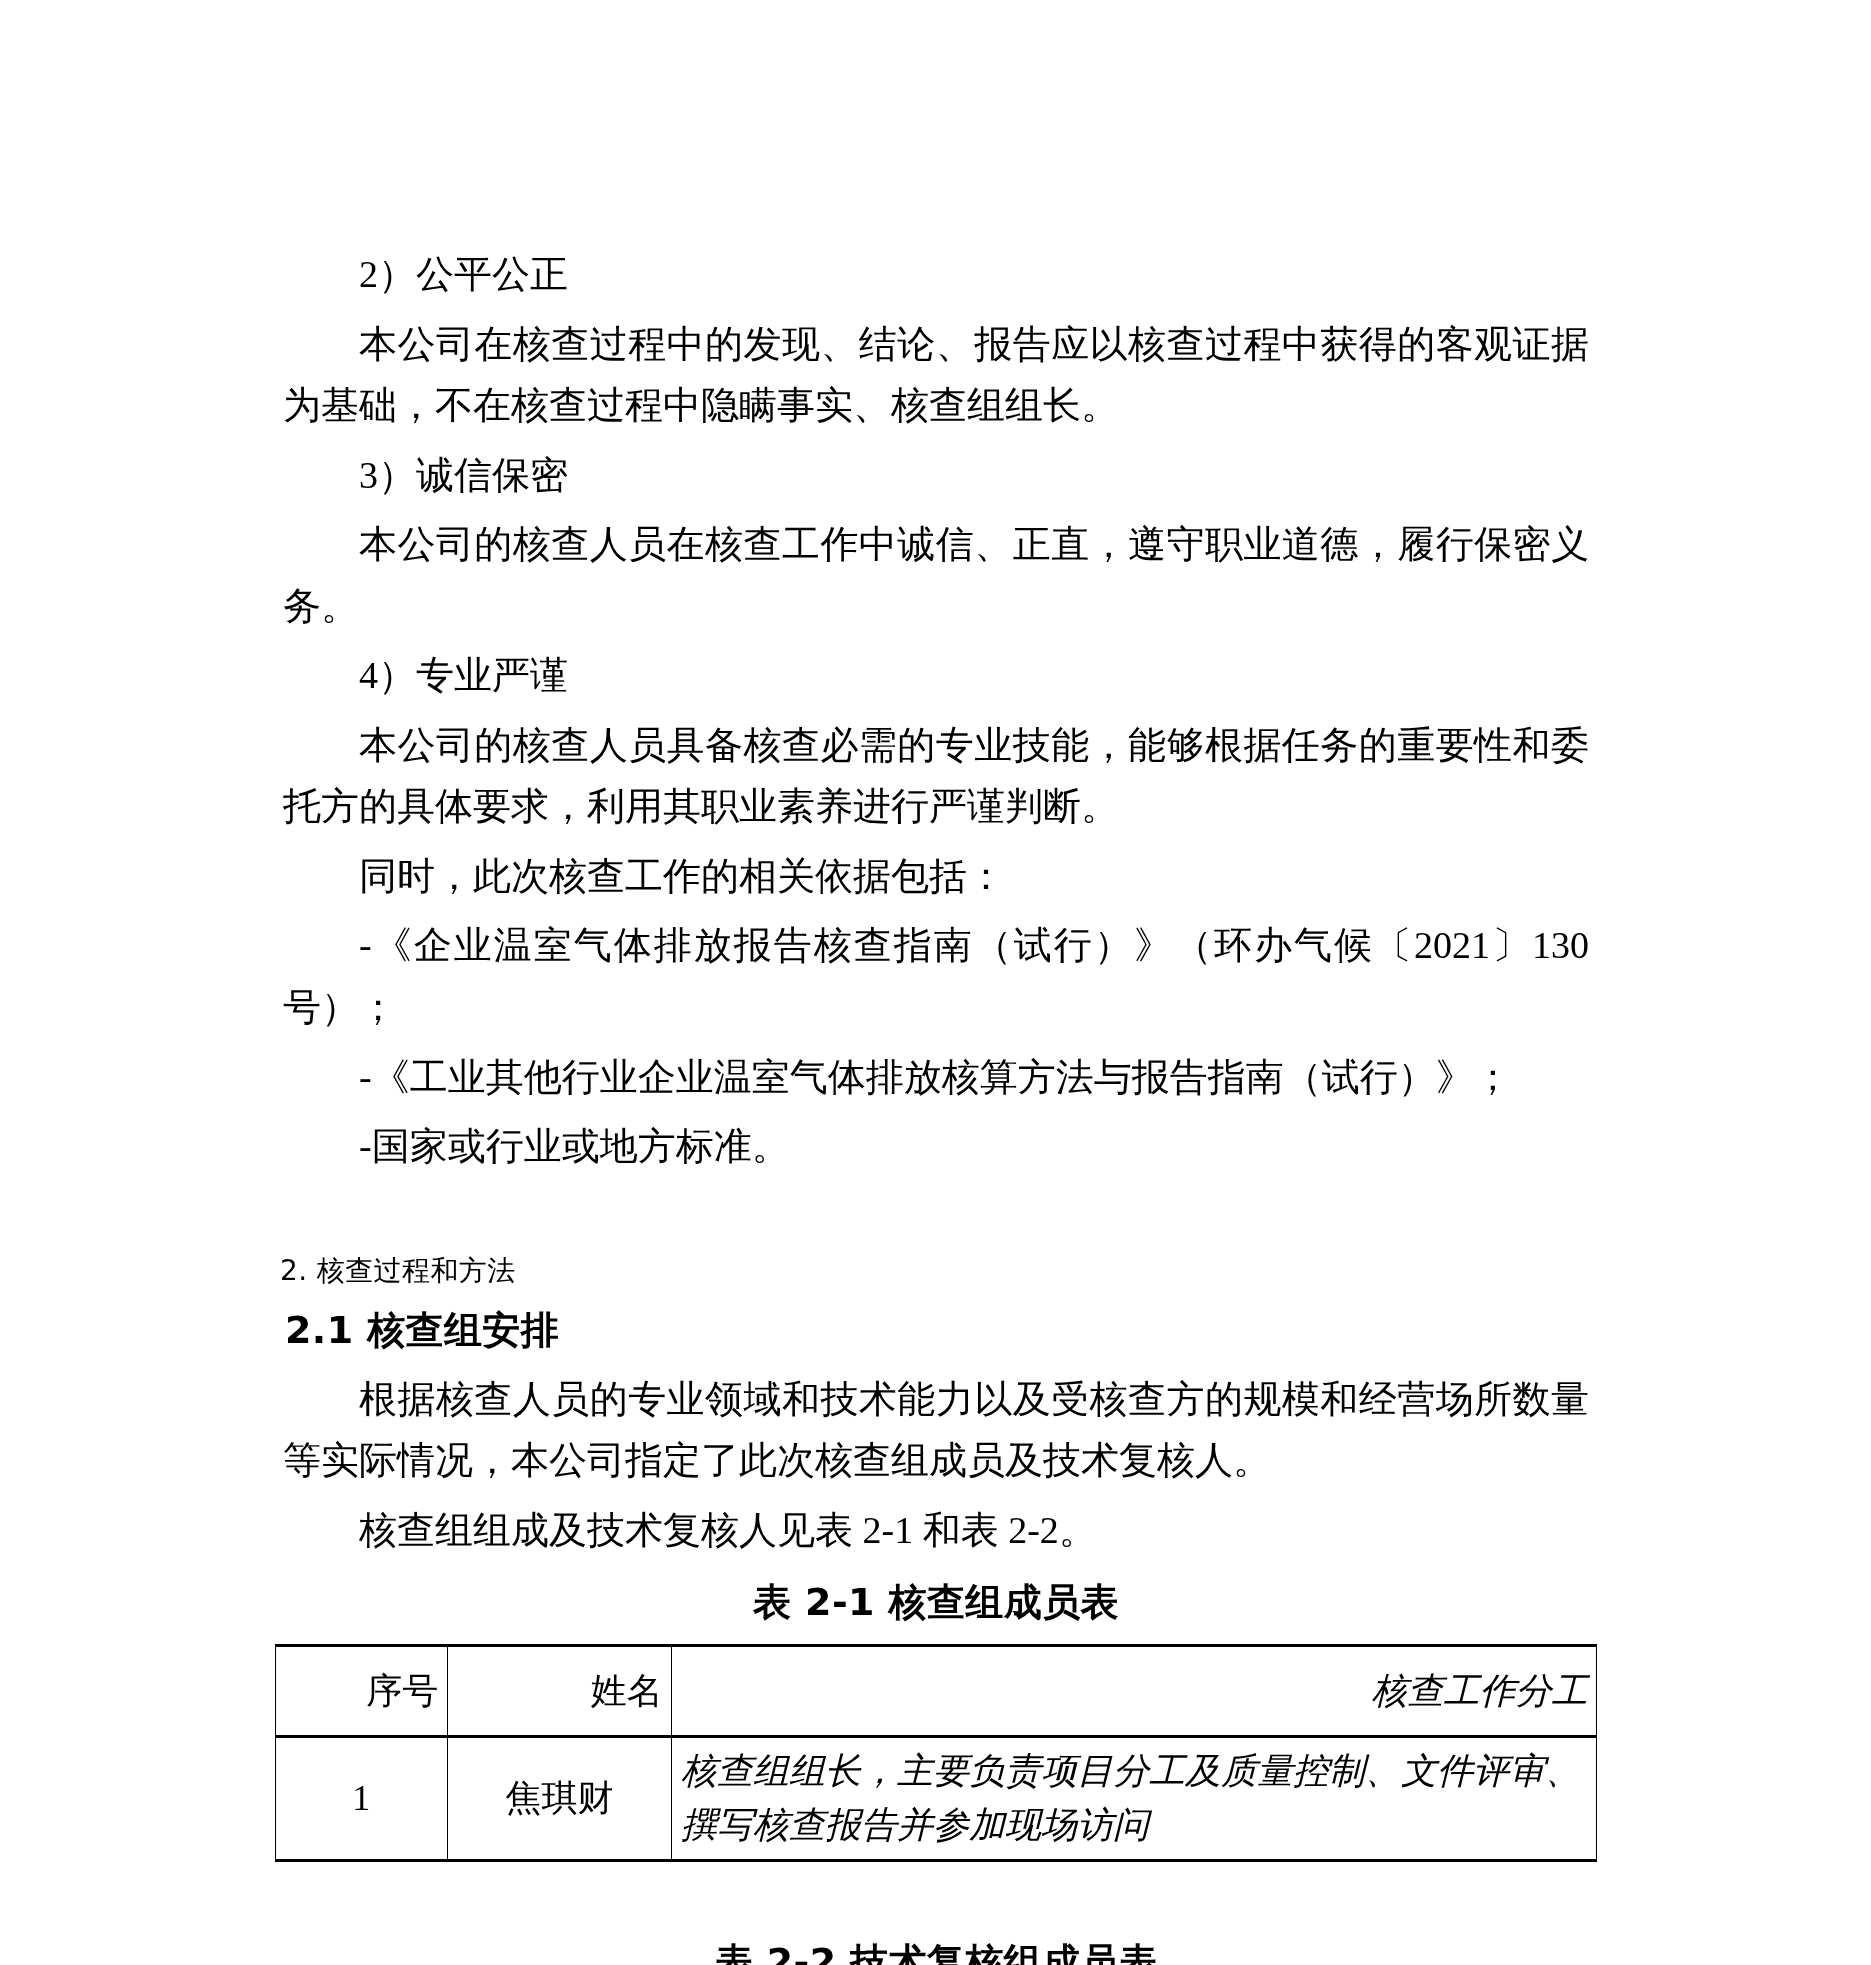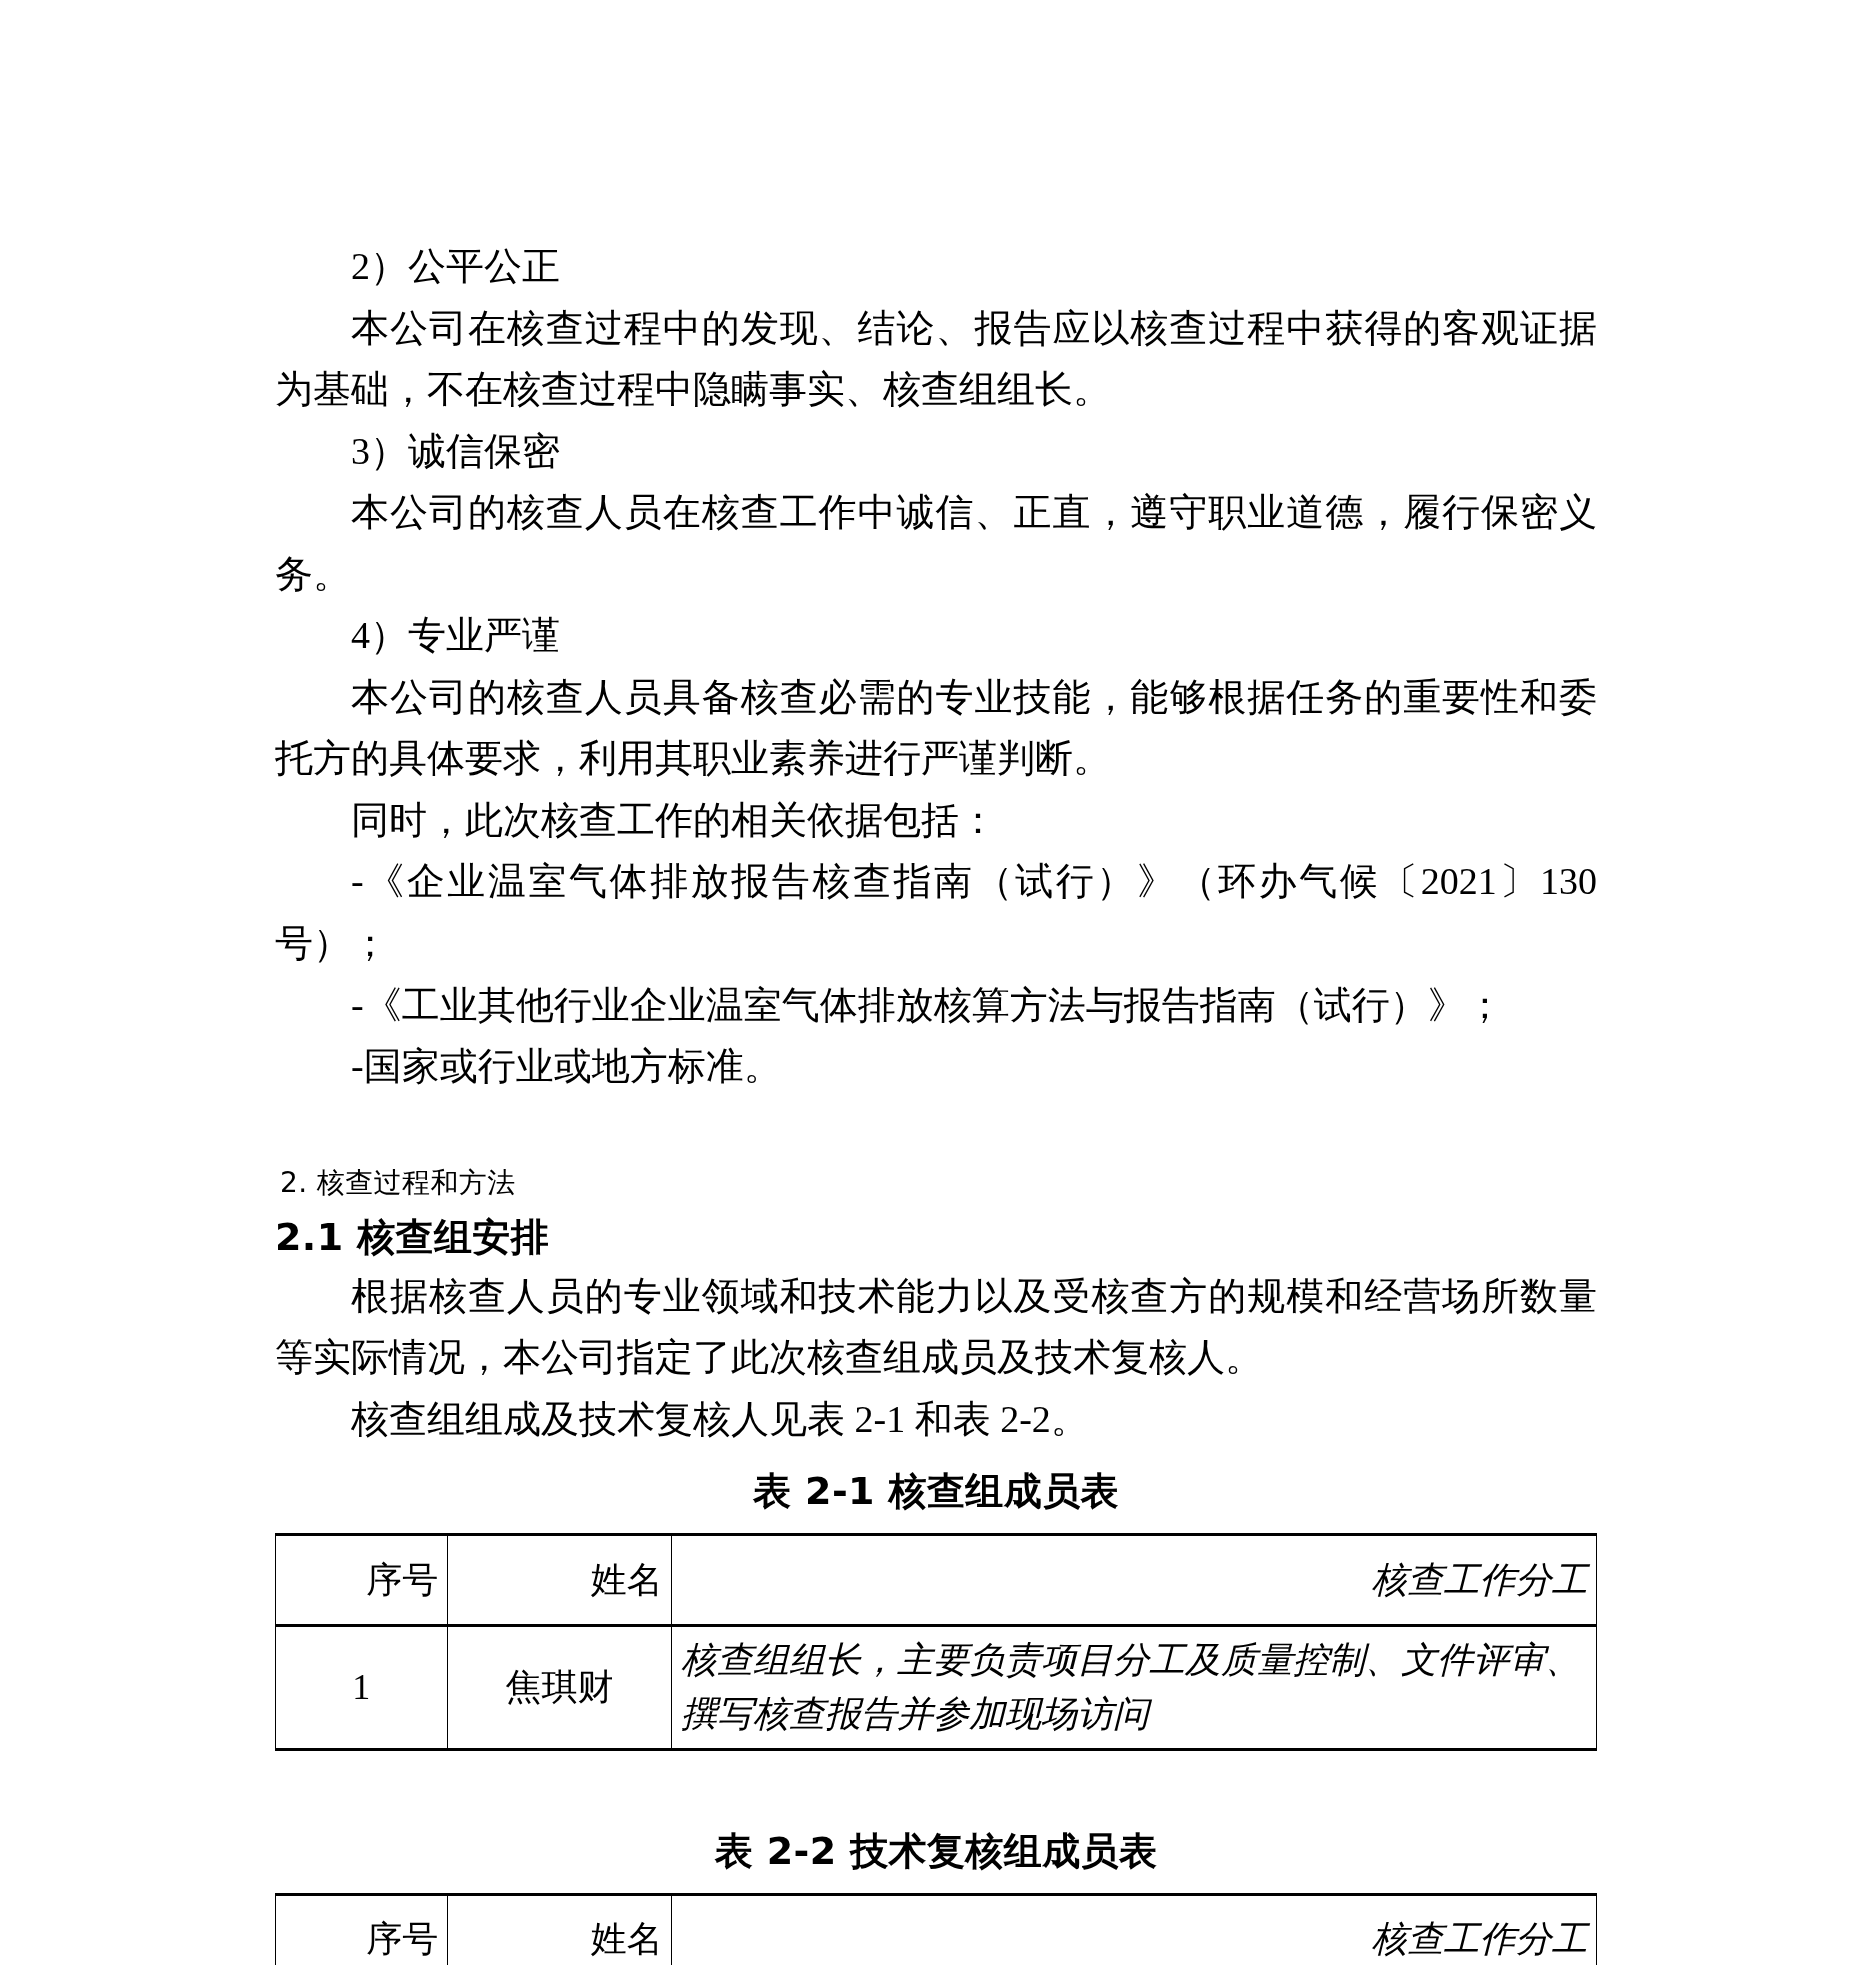--- a/index.html
+++ b/index.html
@@ -15,42 +15,42 @@
     box-sizing: border-box;
     padding: 236px 275px 0 275px;
     font-family: "Liberation Serif", "DejaVu Serif", serif;
     color: #000000;
   }
   .body-text {
     font-size: 38px;
     line-height: 1.62;
     text-align: justify;
     text-justify: inter-ideograph;
-    margin: 0;
+    margin: 8px;
     letter-spacing: 0px;
   }
   .indent {
     text-indent: 2em;
   }
   .hang {
     text-indent: 2em;
   }
   h2.sec {
     font-family: "DejaVu Sans", "Liberation Sans", sans-serif;
     font-size: 28px;
     font-weight: normal;
     margin: 5px;
     line-height: 1.5;
     letter-spacing: 0.4px;
   }
   h3.subsec {
     font-family: "DejaVu Sans", "Liberation Sans", sans-serif;
     font-size: 38px;
     font-weight: bold;
-    margin: 0;
+    margin: 10px;
     line-height: 1.5;
     letter-spacing: 0.4px;
   }
   .spacer-lg { height: 59px; }
 
   .tbl-caption {
     font-family: "DejaVu Sans", "Liberation Sans", sans-serif;
     font-size: 38px;
     font-weight: bold;
     text-align: center;

